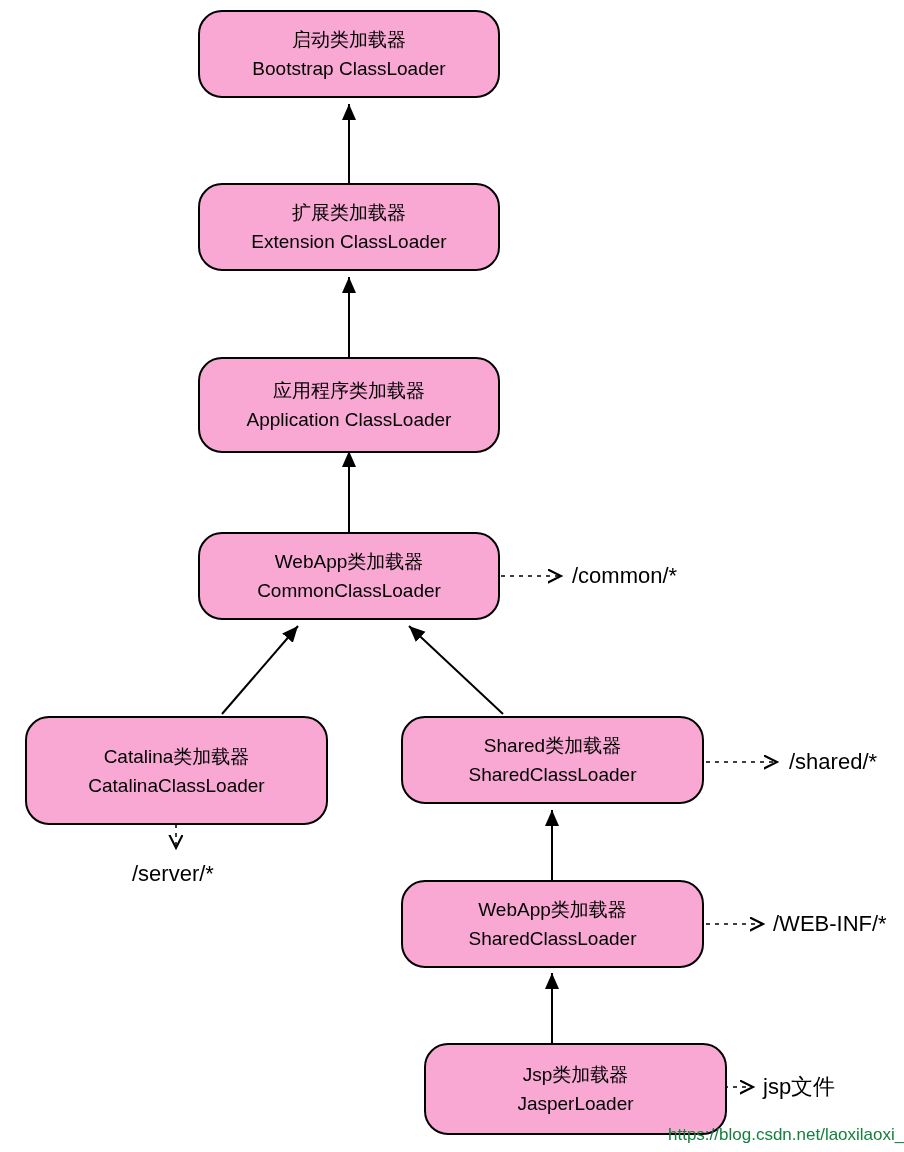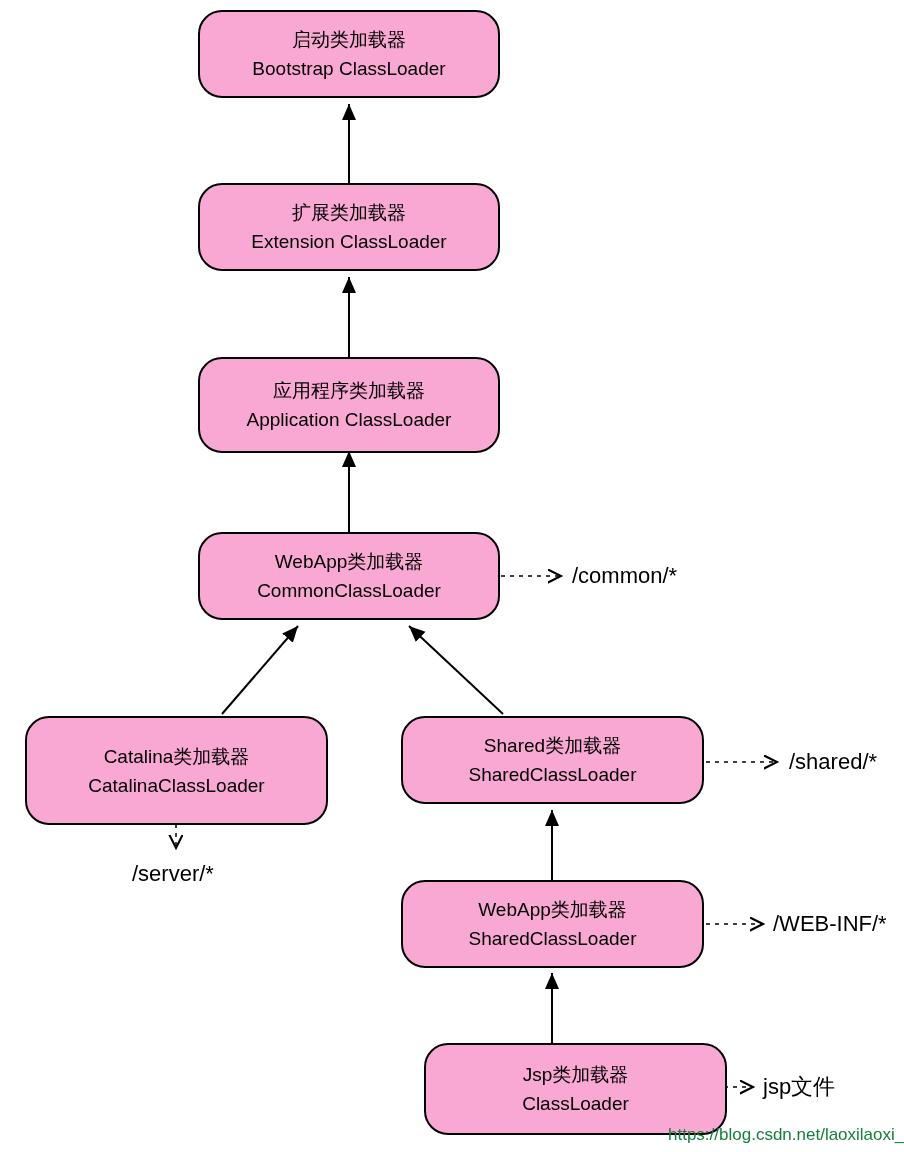--- a/index.html
+++ b/index.html
@@ -121,21 +121,21 @@
     <div class="l2">SharedClassLoader</div>
   </div>
 
   <div class="box" style="left:401px; top:880px; width:303px; height:88px">
     <div class="l1">WebApp类加载器</div>
     <div class="l2">SharedClassLoader</div>
   </div>
 
   <div class="box" style="left:424px; top:1043px; width:303px; height:92px">
     <div class="l1">Jsp类加载器</div>
-    <div class="l2">ClassLoader</div>
+    <div class="l2">JasperLoader</div>
   </div>
 
   <div class="plabel" style="left:572px; top:565px">/common/*</div>
   <div class="plabel" style="left:132px; top:863px">/server/*</div>
   <div class="plabel" style="left:789px; top:751px">/shared/*</div>
   <div class="plabel" style="left:773px; top:913px">/WEB-INF/*</div>
   <div class="plabel" style="left:763px; top:1076px">jsp文件</div>
 
   <div class="watermark">https://blog.csdn.net/laoxilaoxi_</div>
 

